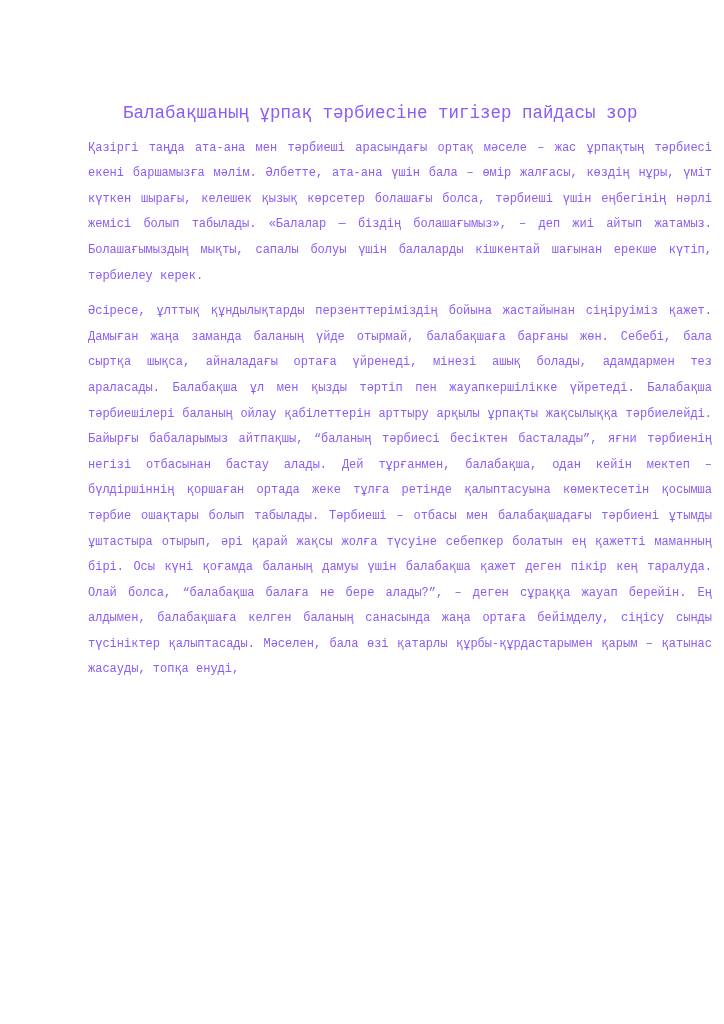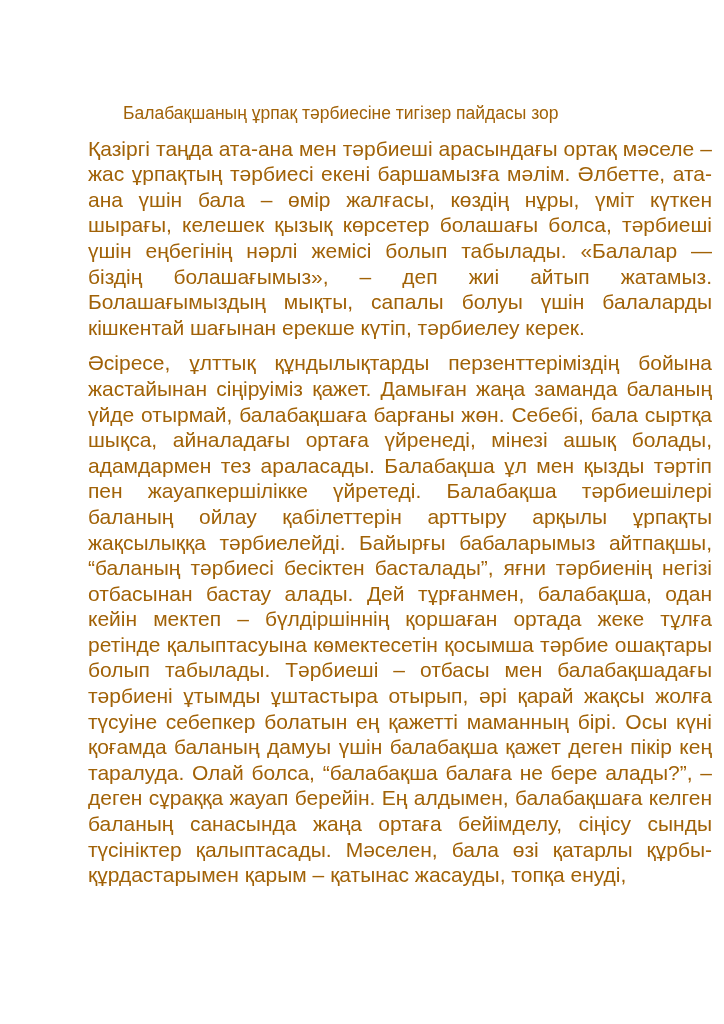--- a/index.html
+++ b/index.html
@@ -6,40 +6,40 @@
     margin: 0;
     padding: 0;
     background: #ffffff;
   }
   .page {
     position: relative;
     width: 724px;
     height: 1024px;
     background: #ffffff;
     overflow: hidden;
-    font-family: Liberation Sans, sans-serif;
-    color: #a16207;
+    font-family: Liberation Mono, monospace;
+    color: #8b5cf6;
   }
   .content {
     position: absolute;
     left: 88px;
     top: 101px;
     width: 624px;
   }
   .doc-title {
     margin: 0 0 9px 0;
     text-indent: 35px;
     font-size: 17.5px;
     line-height: 25.6px;
     text-align: left;
     white-space: normal;
   }
   .para {
     margin: 0 0 10px 0;
-    font-size: 21px;
+    font-size: 12px;
     line-height: 25.6px;
     text-align: justify;
     text-align-last: left;
   }
   .para:last-child {
     margin-bottom: 16px;
   }
 </style>
 </head>
 <body>

